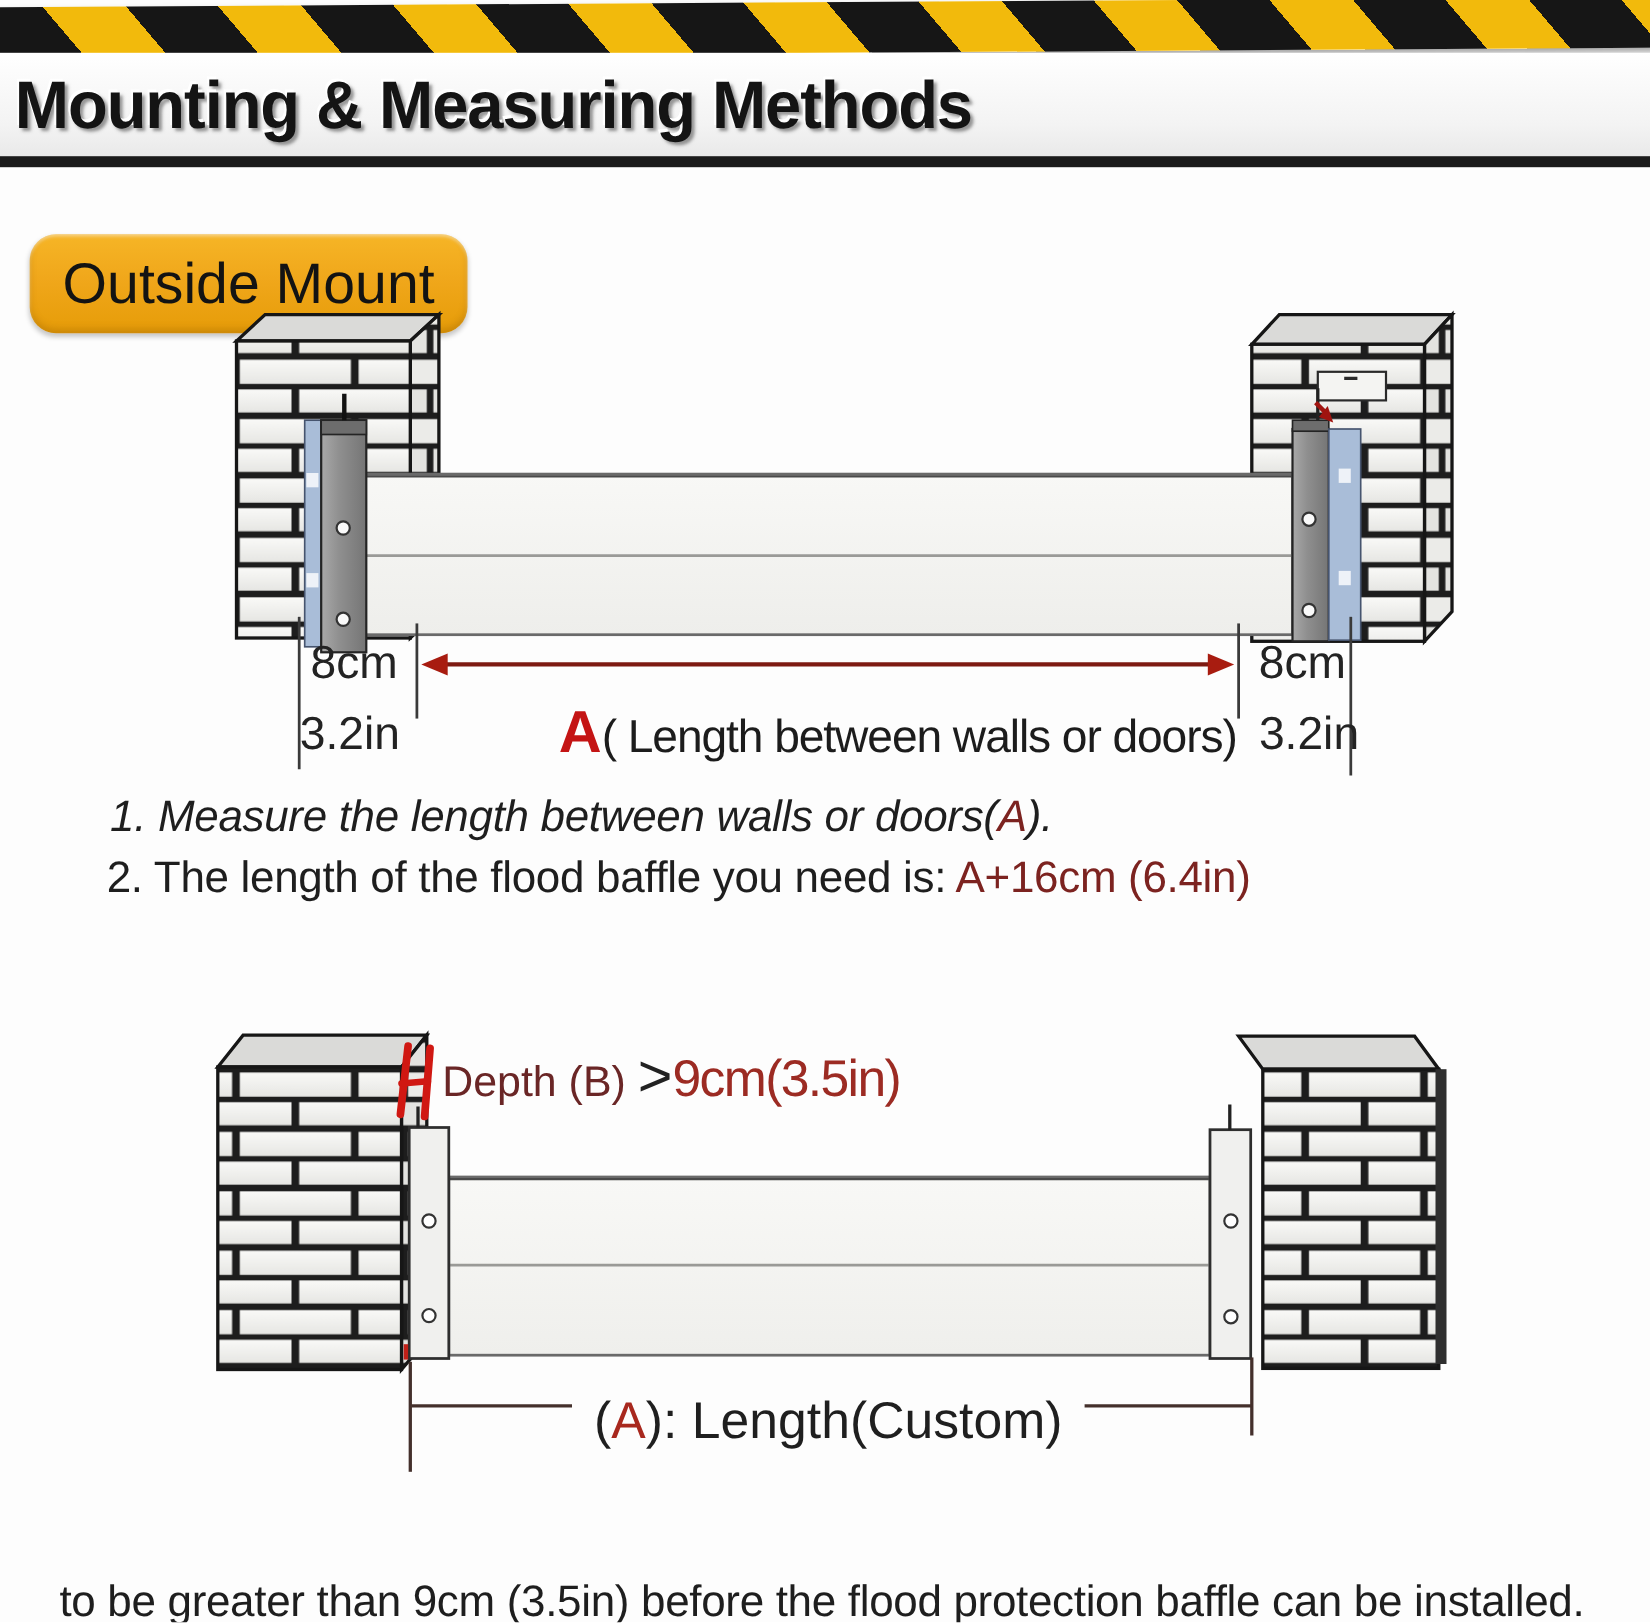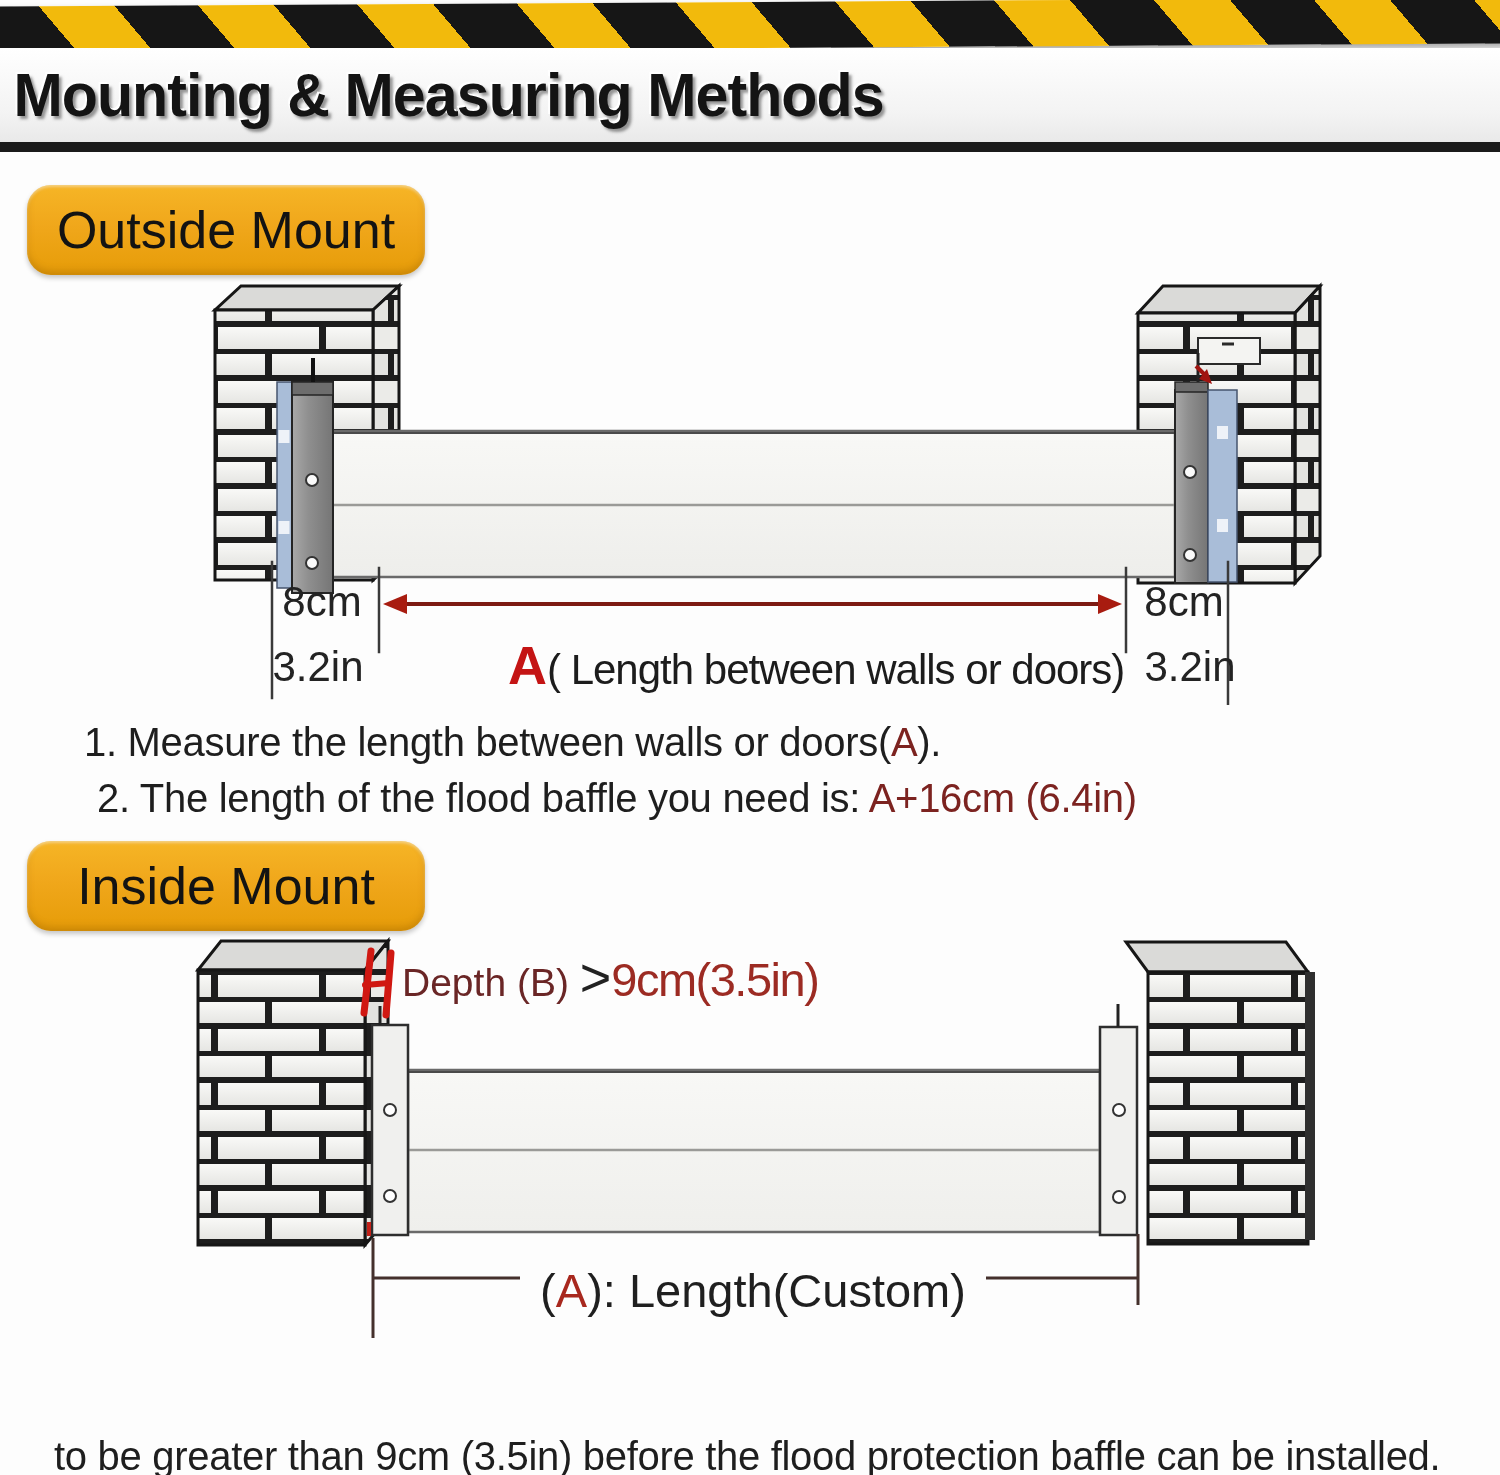--- a/index.html
+++ b/index.html
@@ -16,34 +16,34 @@
   .title-band h1{margin:0;font-size:61px;font-weight:700;letter-spacing:-1px;color:#141414;
     transform:scaleX(.97);
     text-shadow:-2px -2px 0 rgba(255,255,255,.95), 3px 3px 3px rgba(70,70,70,.55);}
   .black-bar{position:absolute;top:142px;left:0;width:100%;height:10px;background:#1b1b1b;}
 
   
   .badge{position:absolute;left:27px;width:398px;height:90px;border-radius:24px;
     background:linear-gradient(180deg,#f6b526 0%,#f0a71b 45%,#e69c08 100%);
     display:flex;align-items:center;justify-content:center;
     font-size:52px;color:#131313;
-    box-shadow:0 3px 5px rgba(0,0,0,.22), inset 0 -4px 7px rgba(140,85,0,.30), inset 0 2px 3px rgba(255,255,255,.45);}
+    box-shadow:0 3px 5px rgba(0,0,0,.22), inset 0 -4px 7px rgba(140,85,0,.30), inset 0 2px 3px rgba(255,255,255,.45);margin-top:28px;}
   .badge-outside{top:185px;}
   .badge-inside{top:841px;}
 
   
   .diag{position:absolute;left:0;display:block;}
   .diag1{top:280px;width:1500px;height:425px;}
   .diag2{top:935px;width:1500px;height:405px;}
   svg text{font-family:"Liberation Sans",sans-serif;}
 
   
   .step{position:absolute;font-size:40px;color:#1e1e1e;white-space:nowrap;letter-spacing:-.3px;}
   .step .em{color:#7c2320;}
-  .o-step1{left:84px;top:720px;}
+  .o-step1{left:100px;top:720px;font-style:italic;}
   .o-step2{left:97px;top:776px;}
   .i-step1{left:68px;top:1342px;}
   .i-step2{left:68px;top:1396px;}
   .i-step3{left:54px;top:1434px;}
 </style>
 </head>
 <body>
 
 <div class="page">
 
@@ -142,23 +142,20 @@
       <text x="318" y="681" font-size="42" fill="#232323" text-anchor="middle"><tspan>3.2in</tspan></text>
       <text x="1184" y="616" font-size="42" fill="#232323" text-anchor="middle"><tspan>8cm</tspan></text>
       <text x="1190" y="681" font-size="42" fill="#232323" text-anchor="middle"><tspan>3.2in</tspan></text>
       <text x="508" y="684"><tspan font-size="54" font-weight="bold" fill="#c41414">A</tspan><tspan font-size="42" fill="#1c1c1c" letter-spacing="-1">( Length between walls or doors)</tspan></text>
     </g>
   </svg>
 
   <div class="step o-step1"><span>1. Measure the length between walls or doors(</span><span class="em">A</span><span>).</span></div>
   <div class="step o-step2"><span>2. The length of the flood baffle you need is: </span><span class="em">A+16cm (6.4in)</span></div>
 
-  <div class="badge badge-inside">
-    <span>Inside Mount</span>
-  </div>
 
   <svg class="diag diag2" viewBox="0 935 1500 405">
     <defs>
       <linearGradient id="bf2" x1="0" y1="0" x2="0" y2="1">
         <stop offset="0" stop-color="#f9f9f7"></stop>
           <stop offset="1" stop-color="#e6e6e3"></stop>
       </linearGradient>
       <pattern id="bk2" width="108" height="54" patternUnits="userSpaceOnUse">
         <rect width="108" height="54" fill="#1d1d1d"></rect>
         <rect x="2" y="3" width="101" height="22" fill="url(#bf2)"></rect>

